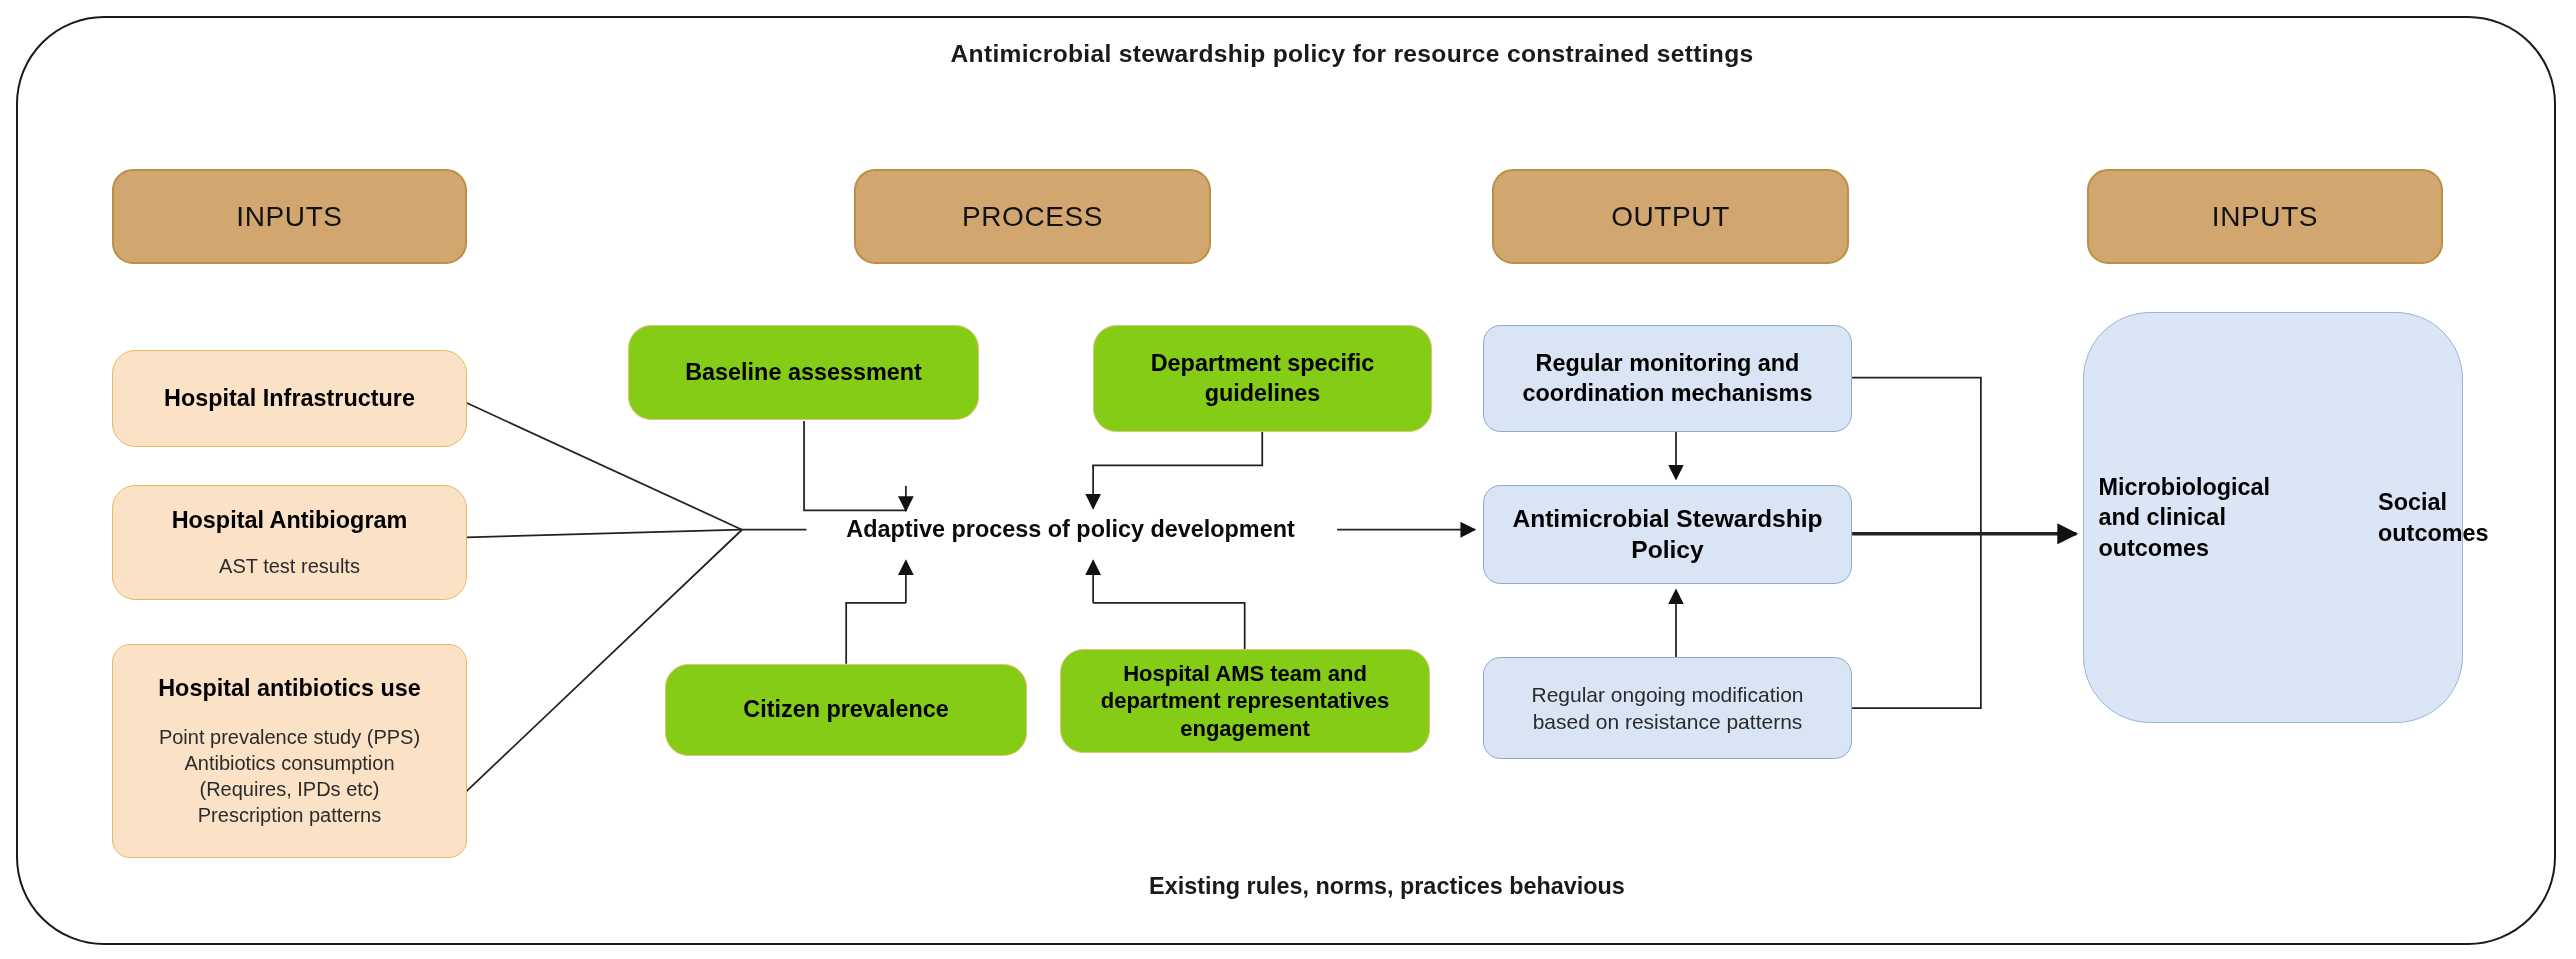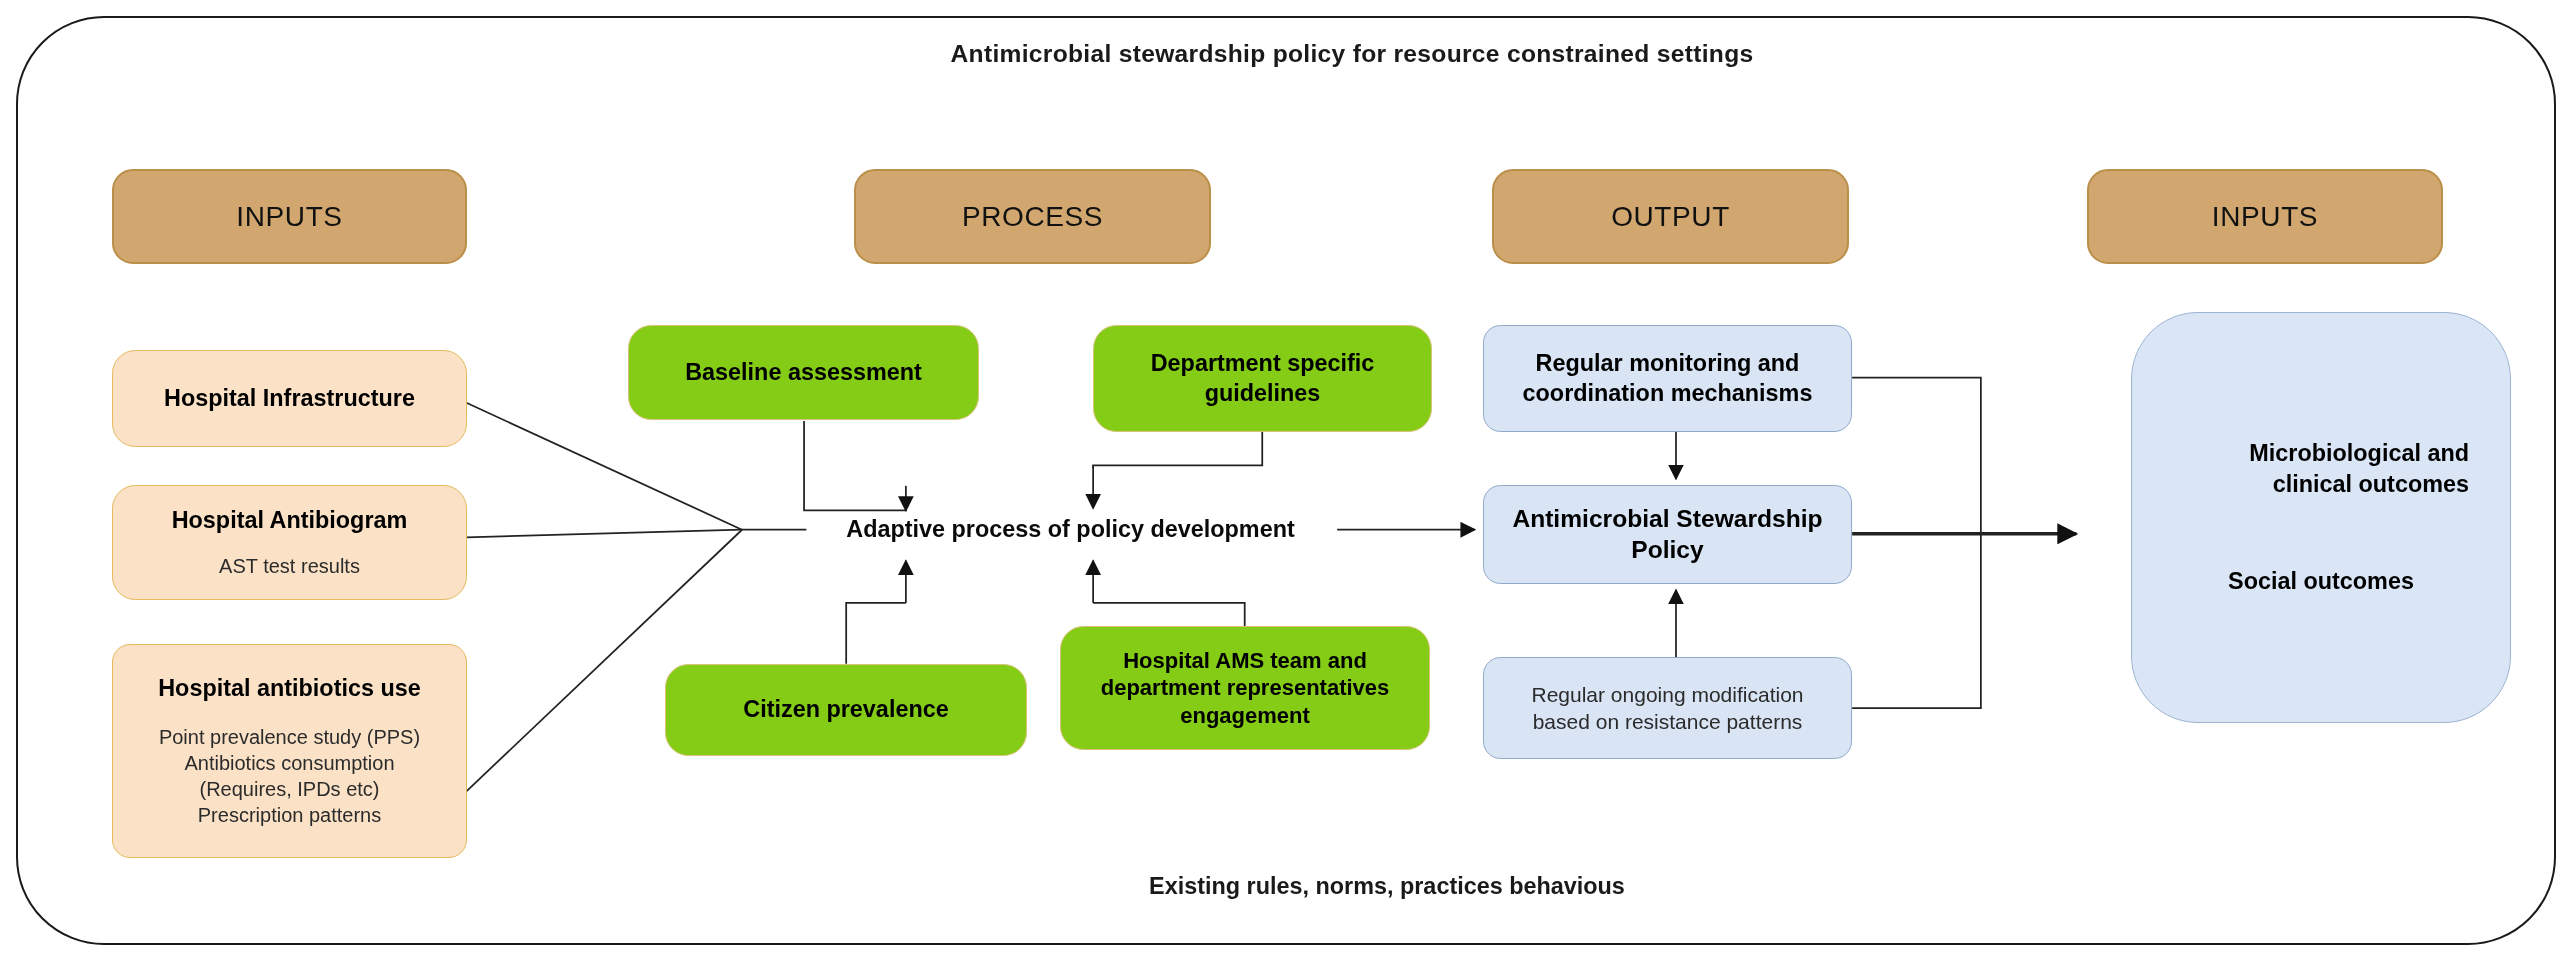--- a/index.html
+++ b/index.html
@@ -55,25 +55,24 @@
   .node .s  { font-size: 20px; font-weight: normal; color: #2b2b2b; line-height: 1.3; }
   .peach  { background: #fbe2c7; border: 1.8px solid #e5b95c; }
   .yellow { background: #84cc16; border: 1.8px solid #dcc279; }
   .blue   { background: #d9e5f5; border: 1.8px solid #90a9c8; border-radius: 17.6px; }
   .outcome-box {
     position: absolute;
     left: 2083px; top: 312px; width: 380px; height: 411px;
     background: #dae6f6; border: 1.8px solid #9db4d2;
     border-radius: 67px;
     box-sizing: border-box;
-    display: flex; flex-direction: column;
+    display: flex; flex-direction: row;
     align-items: center; justify-content: center;
     gap: 67px;
-    text-align: right;
-    margin-left: 48px;
+    text-align: left;
   }
   .outcome-box .t { font-size: 23.4px; font-weight: bold; color: #000; line-height: 1.3; }
   .adaptive-label {
     position: absolute;
     left: 778px; top: 516px; width: 585px;
     text-align: center;
     font-size: 23.4px; font-weight: bold; color: #0a0a0a;
     white-space: nowrap;
   }
   svg.connectors {
@@ -159,21 +158,21 @@
   </div>
 
   <div class="node yellow" style="left:1093px; top:325px; width:339px; height:107px; padding:0 35px;">
     <div class="t">Department specific guidelines</div>
   </div>
 
   <div class="node yellow" style="left:665px; top:664px; width:362px; height:92px;">
     <div class="t">Citizen prevalence</div>
   </div>
 
-  <div class="node yellow" style="left:1060px; top:626px; width:370px; height:124px; padding:0 9.4px;">
+  <div class="node yellow" style="left:1060px; top:649px; width:370px; height:104px; padding:0 9.4px;">
     <div class="t" style="font-size:22px;">Hospital AMS team and department representatives engagement</div>
   </div>
 
   <div class="adaptive-label">Adaptive process of policy development</div>
 
   <div class="node blue" style="left:1483px; top:325px; width:369px; height:107px; padding:0 17.6px;">
     <div class="t">Regular monitoring and coordination mechanisms</div>
   </div>
 
   <div class="node blue" style="left:1483px; top:485px; width:369px; height:99px; padding:0 17.6px;">

